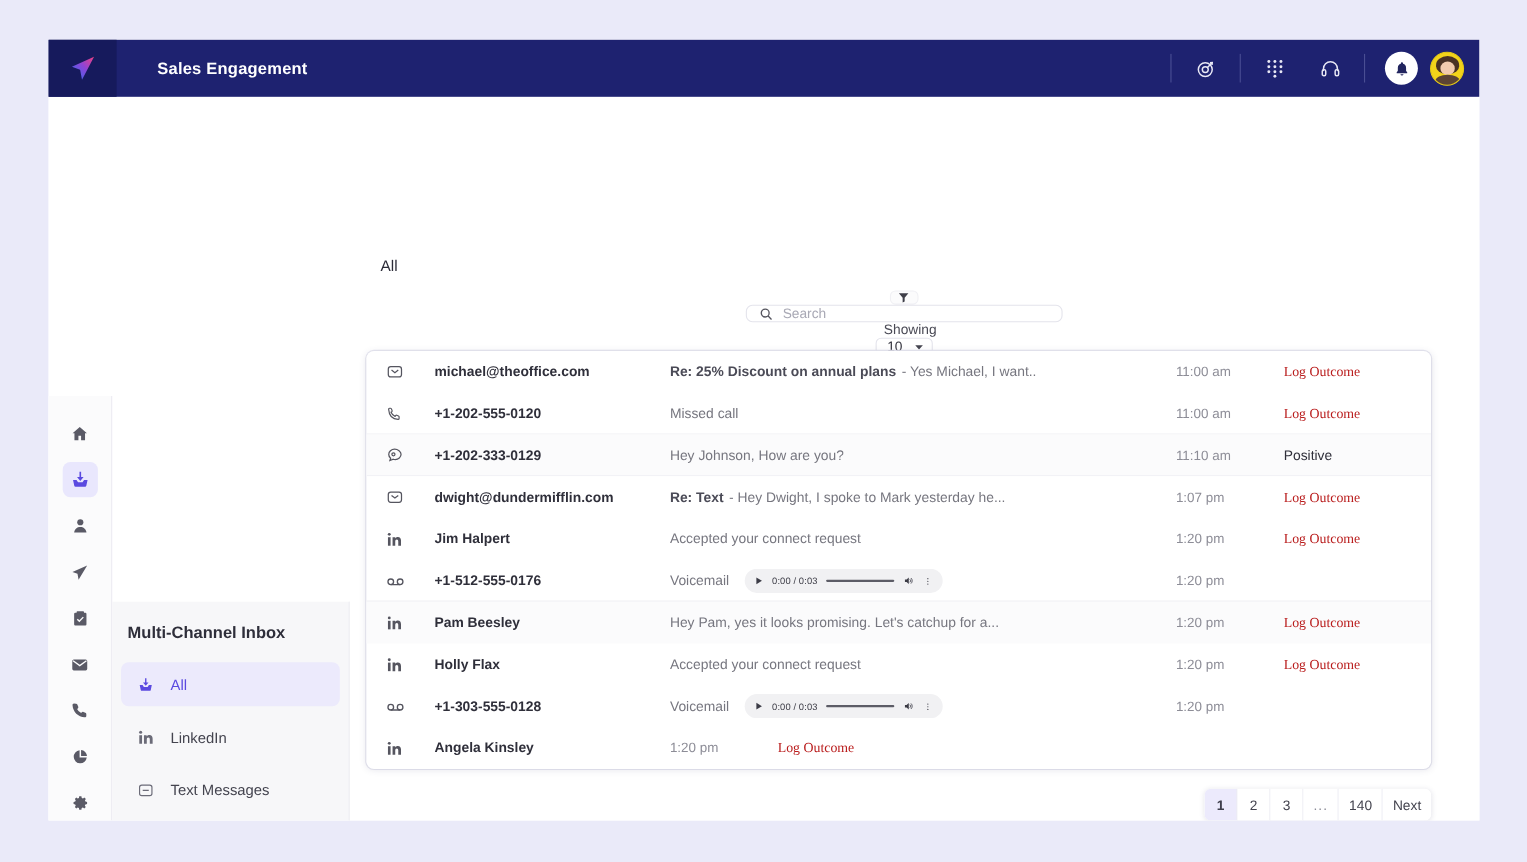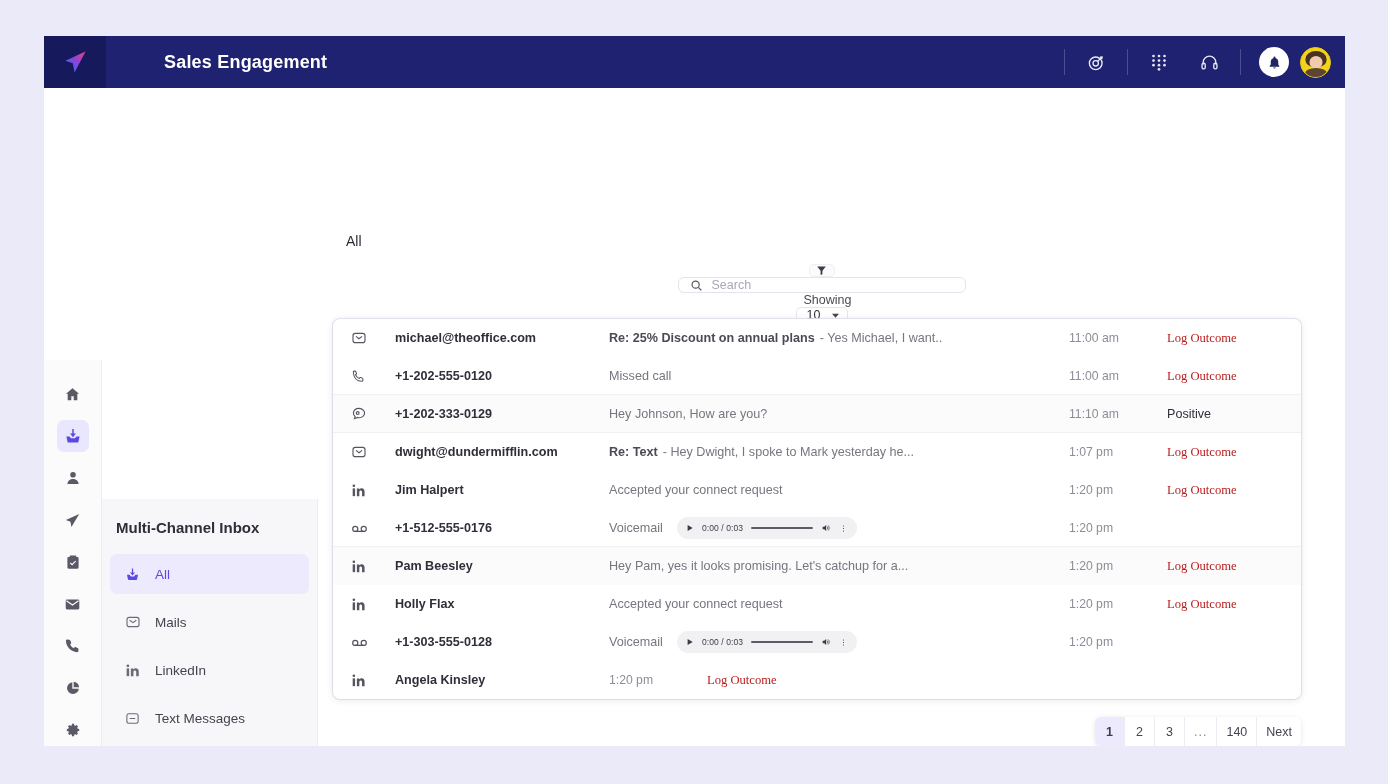--- a/index.html
+++ b/index.html
@@ -28,24 +28,24 @@
     flex: 0 0 52px;
   }
   .logo-block {
     width: 62px;
     background: #161a5c;
     display: flex; align-items: center; justify-content: center;
   }
   .logo-plane { width: 28px; height: 28px; display: block; }
   .app-title {
     color: #ffffff;
-    font-size: 18px;
+    font-size: 15px;
     font-weight: bold;
     display: flex; align-items: center;
-    padding-left: 58px;
+    padding-left: 37px;
     letter-spacing: .2px;
   }
   .topbar-spacer { flex: 1; }
   .topbar-right {
     display: flex; align-items: center; gap: 0px; padding-right: 14px;
   }
   .tb-divider {
     width: 1px; height: 26px; background: #4a4e93; margin: 0 14px;
   }
   .tb-icon {
@@ -404,29 +404,20 @@
       <div class="nav-item active">
         <span class="nico">
           <svg width="15" height="15" viewBox="0 0 24 24" fill="currentColor">
             <path d="M11 2.5h2v6.3h3L12 13.6 8 8.8h3z"></path>
             <path d="M3.2 12.5h4.2l1.9 2.6h5.4l1.9-2.6h4.2l-1.5 7a1.6 1.6 0 0 1-1.6 1.3H6.3a1.6 1.6 0 0 1-1.6-1.3z"></path>
           </svg>
         </span>
         <span>All</span>
       </div>
 
-      <div class="nav-item">
-        <span class="nico">
-          <svg width="16" height="16" viewBox="0 0 24 24" fill="none" stroke="currentColor" stroke-width="1.7">
-            <rect x="3" y="5" width="18" height="14" rx="3.4"></rect>
-              <path d="M7 9.4 12 13l5-3.6"></path>
-          </svg>
-        </span>
-        <span>Mails</span>
-      </div>
 
 
       <div class="nav-item">
         <span class="nico">
           <svg width="15" height="15" viewBox="0 0 24 24" fill="currentColor">
             <circle cx="4.6" cy="4.4" r="2.2"></circle>
               <rect x="2.6" y="8.6" width="4" height="12.4"></rect>
             <path d="M9.4 8.6h3.9v1.8c.7-1.2 2.1-2.1 4-2.1 3.2 0 4.7 2 4.7 5.5V21h-4.1v-6.2c0-1.8-.7-2.9-2.2-2.9-1.4 0-2.2 1-2.2 2.9V21H9.4z"></path>
           </svg>
         </span>

